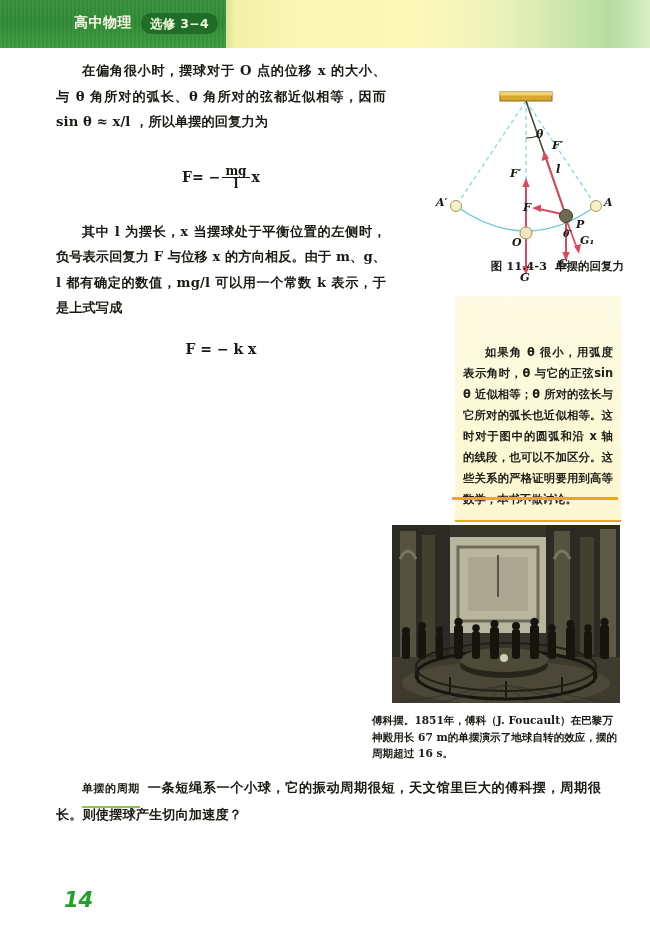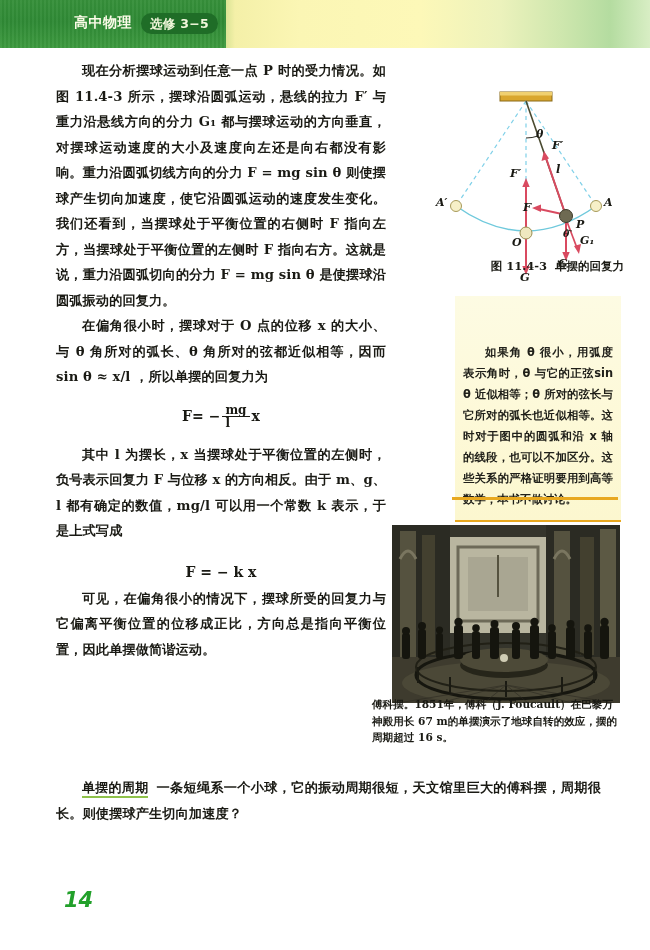--- a/index.html
+++ b/index.html
@@ -104,44 +104,44 @@
     text-align: center;
     font-size: 14px;
     font-weight: bold;
     font-family: "DejaVu Serif", serif;
     margin: 14px 0 12px 0;
   }
   .formula-wide { margin: 20px 0 6px 0; }
   .frac {
     display: inline-block;
     vertical-align: middle;
-    text-align: left;
+    text-align: center;
     line-height: 1.05;
     font-size: 0.86em;
-    margin: 0 2px;
+    margin: 16px 2px;
   }
   .frac .num { display: block; padding: 0 3px; }
   .frac .den {
     display: block;
     border-top: 1.3px solid #1a1a14;
     padding: 0 3px;
   }
 
   
   .bottom-block {
     position: absolute;
     left: 56px; top: 775px;
     width: 545px;
   }
   .lead-term {
     font-weight: bold;
     font-family: "DejaVu Serif", serif;
-    font-size: 13px;
+    font-size: 11px;
     border-bottom: 2.6px solid #8fc24a;
-    padding-bottom: 1px;
+    padding-bottom: 11px;
     margin-right: 8px;
   }
 
   
   .figure {
     position: absolute;
     left: 424px; top: 88px;
     width: 196px; height: 196px;
   }
   .fig-caption {
@@ -184,21 +184,21 @@
   }
   .photo {
     position: absolute;
     left: 392px; top: 525px;
     width: 228px; height: 178px;
     overflow: hidden;
     background: #1d1d19;
   }
   .photo-caption {
     position: absolute;
-    left: 372px; top: 696px;
+    left: 372px; top: 712px;
     width: 250px;
     font-size: 10.6px;
     line-height: 16.5px;
     font-weight: bold;
     font-family: "DejaVu Serif", serif;
     color: #1a1a14;
   }
 
   
   .page-number {
@@ -212,40 +212,38 @@
   }
 </style>
 </head>
 <body>
 
 <div class="header">
   <div class="header-gradient"></div>
   <div class="header-greenblock"></div>
   <div class="header-pill"></div>
   <div class="header-title">高中物理</div>
-  <div class="header-pill-label">选修 3−5</div>
+  <div class="header-pill-label">选修 3−4</div>
 </div>
 
 <div class="col-left">
 
 
-  <p class="body indent">现在分析摆球运动到任意一点 P 时的受力情况。如图 11.4-3 所示，摆球沿圆弧运动，悬线的拉力 F′ 与重力沿悬线方向的分力 G₁ 都与摆球运动的方向垂直，对摆球运动速度的大小及速度向左还是向右都没有影响。重力沿圆弧切线方向的分力 F = mg sin θ 则使摆球产生切向加速度，使它沿圆弧运动的速度发生变化。我们还看到，当摆球处于平衡位置的右侧时 F 指向左方，当摆球处于平衡位置的左侧时 F 指向右方。这就是说，重力沿圆弧切向的分力 F = mg sin θ 是使摆球沿圆弧振动的回复力。</p>
 
 
   <p class="body indent">在偏角很小时，摆球对于 O 点的位移 x 的大小、与 θ 角所对的弧长、θ 角所对的弦都近似相等，因而 sin θ ≈ x/l ，所以单摆的回复力为</p>
 
   <div class="formula">
     <span>F</span><span>= −</span><span class="frac"><span class="num">mg</span><span class="den">l</span></span><span>x</span>
   </div>
 
   <p class="body indent">其中 l 为摆长，x 当摆球处于平衡位置的左侧时，负号表示回复力 F 与位移 x 的方向相反。由于 m、g、l 都有确定的数值，mg/l 可以用一个常数 k 表示，于是上式写成</p>
 
   <div class="formula formula-wide">F = − k x</div>
 
-  <p class="body indent">可见，在偏角很小的情况下，摆球所受的回复力与它偏离平衡位置的位移成正比，方向总是指向平衡位置，因此单摆做简谐运动。</p>
 </div>
 
 <div class="figure">
   <svg width="196" height="196" viewBox="0 0 196 196">
 
     <rect x="76" y="4" width="52" height="9" fill="#d9a62e" stroke="#8a6a18" stroke-width="1"></rect>
     <rect x="76" y="4" width="52" height="3.5" fill="#f0d070"></rect>
 
     <path d="M102 13 L 32 118" stroke="#7fd0e8" stroke-width="1.2" stroke-dasharray="4,3.5" fill="none"></path>
     <path d="M102 13 L 172 118" stroke="#7fd0e8" stroke-width="1.2" stroke-dasharray="4,3.5" fill="none"></path>

